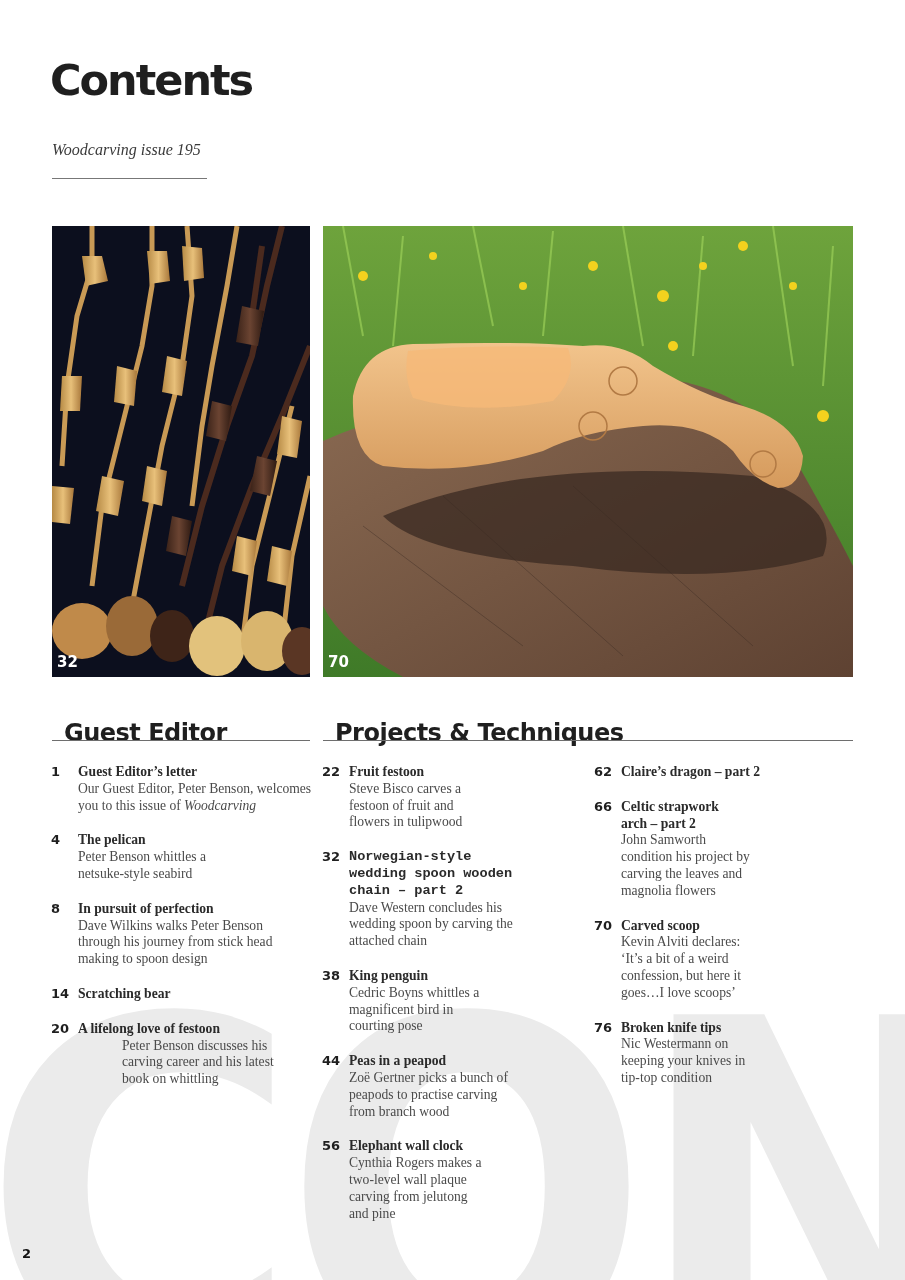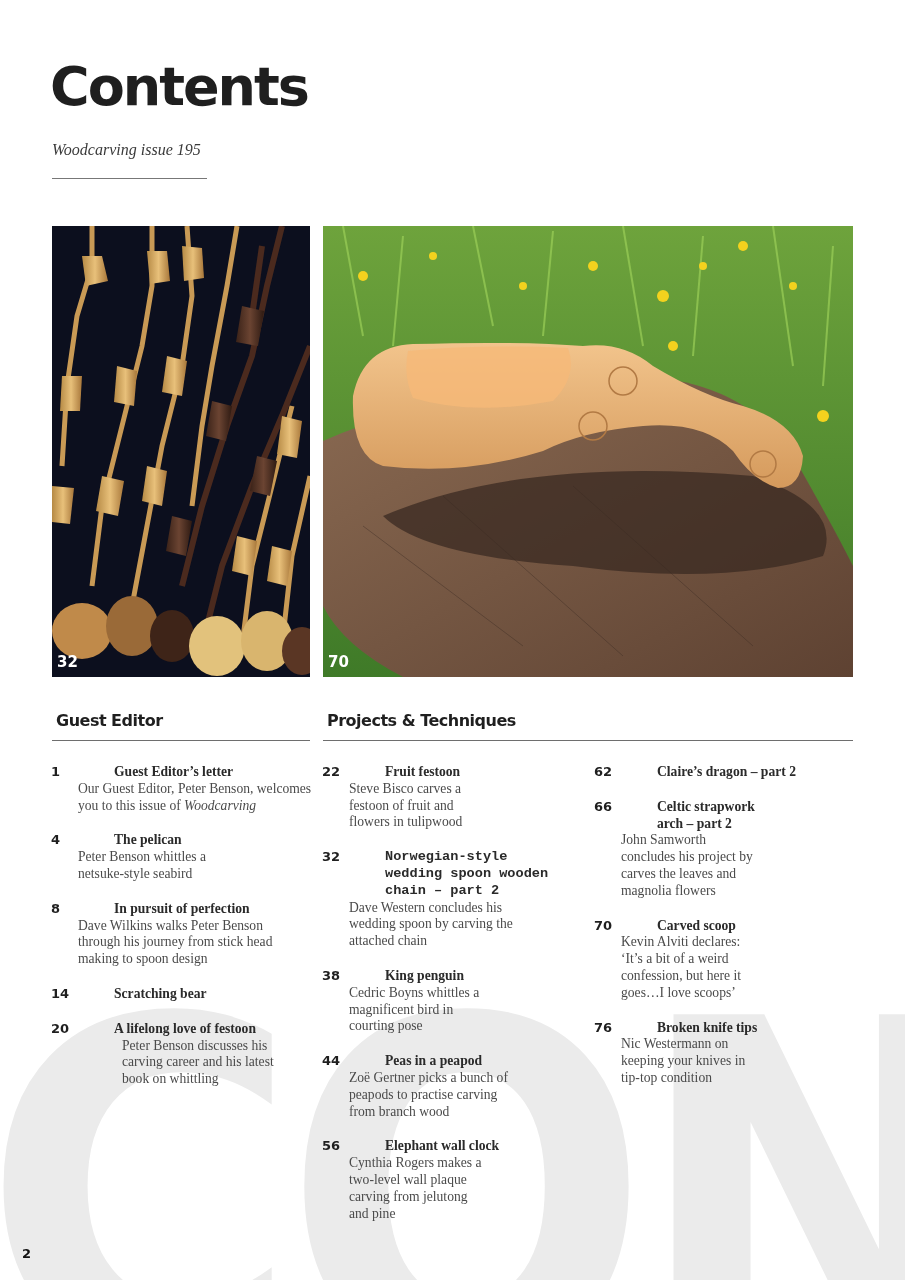--- a/index.html
+++ b/index.html
@@ -1,31 +1,31 @@
 <!DOCTYPE html>
 <html><head>
 <meta charset="utf-8">
 <style>
   html,body{margin:0;padding:0;}
   body{width:905px;height:1280px;position:relative;overflow:hidden;background:#ffffff;font-family:"Liberation Serif","DejaVu Serif",serif;color:#222;}
   .watermark{position:absolute;left:-18px;top:960px;font-family:"DejaVu Sans","Liberation Sans",sans-serif;font-weight:bold;font-size:470px;letter-spacing:-18px;color:#ebebeb;line-height:1;white-space:nowrap;z-index:0;transform:scaleX(0.92);transform-origin:left top;}
-  .title{position:absolute;left:50px;top:55px;margin:0;font-family:"DejaVu Sans","Liberation Sans",sans-serif;font-weight:bold;font-size:54px;letter-spacing:-2px;color:#1f1f1f;z-index:2;}
+  .title{position:absolute;left:50px;top:55px;margin:0;font-family:"DejaVu Sans","Liberation Sans",sans-serif;font-weight:bold;font-size:43px;letter-spacing:-2px;color:#1f1f1f;z-index:2;}
   .subtitle{position:absolute;left:52px;top:141px;font-style:italic;font-size:16px;color:#3a3a3a;z-index:2;}
   .subrule{position:absolute;left:52px;top:178px;width:155px;height:1px;background:#777;z-index:2;}
   .photo{position:absolute;top:226px;height:451px;overflow:hidden;z-index:2;}
   .photo-left{left:52px;width:258px;background:#0d1020;}
   .photo-right{left:323px;width:530px;background:#6a9a3a;}
   .photo svg{position:absolute;left:0;top:0;}
   .photo-num{position:absolute;left:5px;bottom:6px;font-family:"DejaVu Sans","Liberation Sans",sans-serif;font-weight:bold;font-size:15px;color:#fff;}
-  .sec-head{position:absolute;top:707px;margin:4px;font-family:"DejaVu Sans","Liberation Sans",sans-serif;font-weight:bold;font-size:16px;color:#1f1f1f;letter-spacing:-0.5px;z-index:2;}
+  .sec-head{position:absolute;top:707px;margin:12px;font-family:"DejaVu Sans","Liberation Sans",sans-serif;font-weight:bold;font-size:24px;color:#1f1f1f;letter-spacing:-0.5px;z-index:2;}
   .sec-rule{position:absolute;top:740px;height:1px;background:#6e6e6e;z-index:2;}
   .col{position:absolute;top:764px;z-index:2;}
   .entry{position:relative;padding-left:27px;margin-bottom:18px;font-size:13.6px;line-height:16.8px;}
   .entry .num{position:absolute;left:0;top:0;font-family:"DejaVu Sans","Liberation Sans",sans-serif;font-weight:bold;font-size:13px;color:#1f1f1f;}
-  .entry .etitle{font-weight:bold;color:#2a2a2a;display:block;margin-left:36px;}
+  .entry .etitle{font-weight:bold;color:#2a2a2a;display:block;}
   .entry .edesc{color:#4a4a4a;display:block;}
   .entry i{font-style:italic;}
   .folio{position:absolute;left:22px;top:1246px;font-family:"DejaVu Sans","Liberation Sans",sans-serif;font-weight:bold;font-size:13px;color:#111;z-index:2;}
 </style>
 </head>
 <body>
 
 <div class="watermark">CONT</div>
 
 <h1 class="title">Contents</h1>
@@ -213,21 +213,21 @@
 </div>
 
 <div class="col" style="left:594px;width:240px;">
   <div class="entry">
     <span class="num">62</span>
     <span class="etitle">Claire’s dragon – part 2</span>
   </div>
   <div class="entry">
     <span class="num">66</span>
     <span class="etitle" style="width:110px;">Celtic strapwork arch – part 2</span>
-    <span class="edesc" style="width:135px;">John Samworth concludes his project by carves the leaves and magnolia flowers</span>
+    <span class="edesc" style="width:135px;">John Samworth condition his project by carving the leaves and magnolia flowers</span>
   </div>
   <div class="entry">
     <span class="num">70</span>
     <span class="etitle">Carved scoop</span>
     <span class="edesc" style="width:130px;">Kevin Alviti declares: ‘It’s a bit of a weird confession, but here it goes…I love scoops’</span>
   </div>
   <div class="entry">
     <span class="num">76</span>
     <span class="etitle">Broken knife tips</span>
     <span class="edesc" style="width:125px;">Nic Westermann on keeping your knives in tip-top condition</span>

